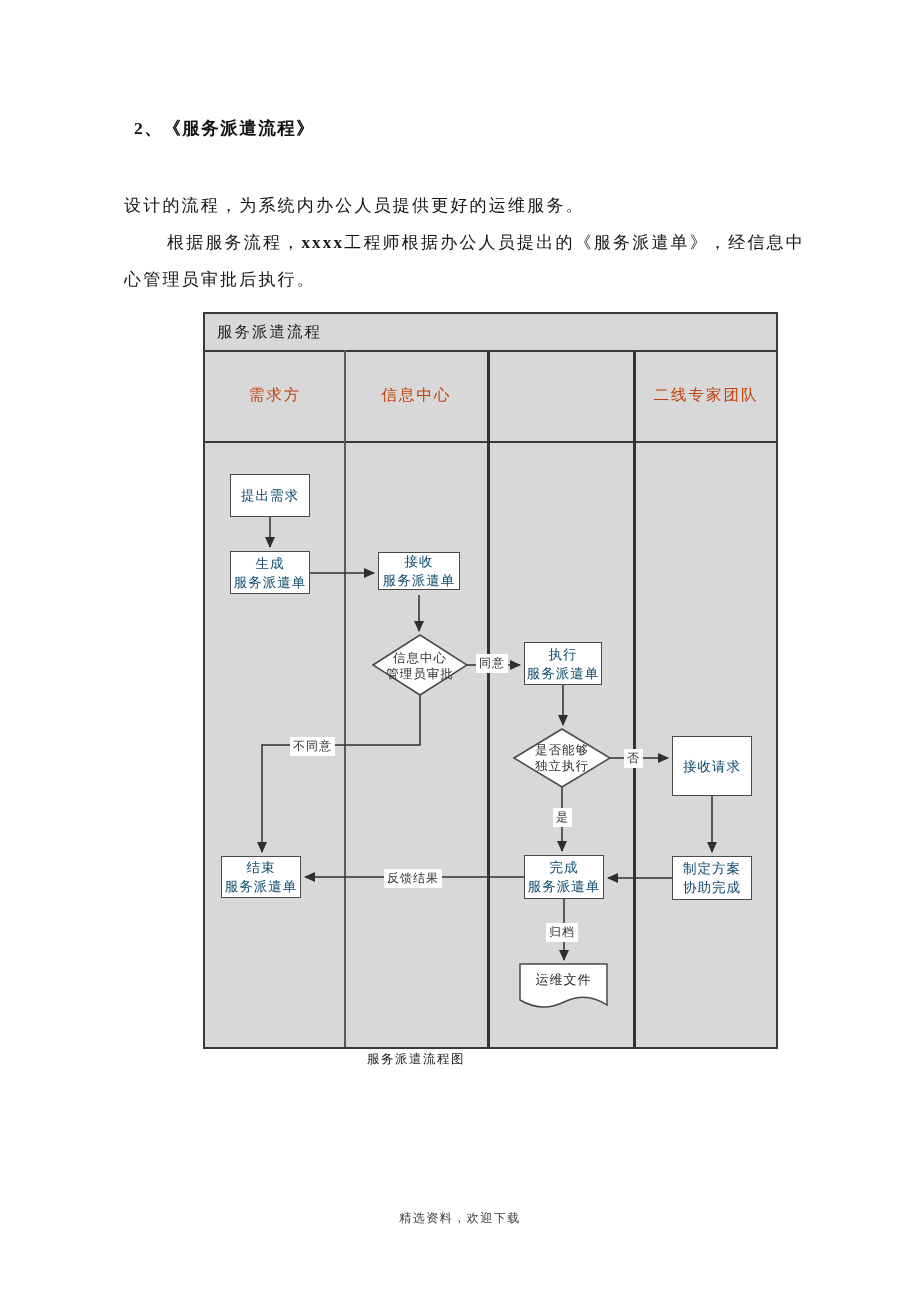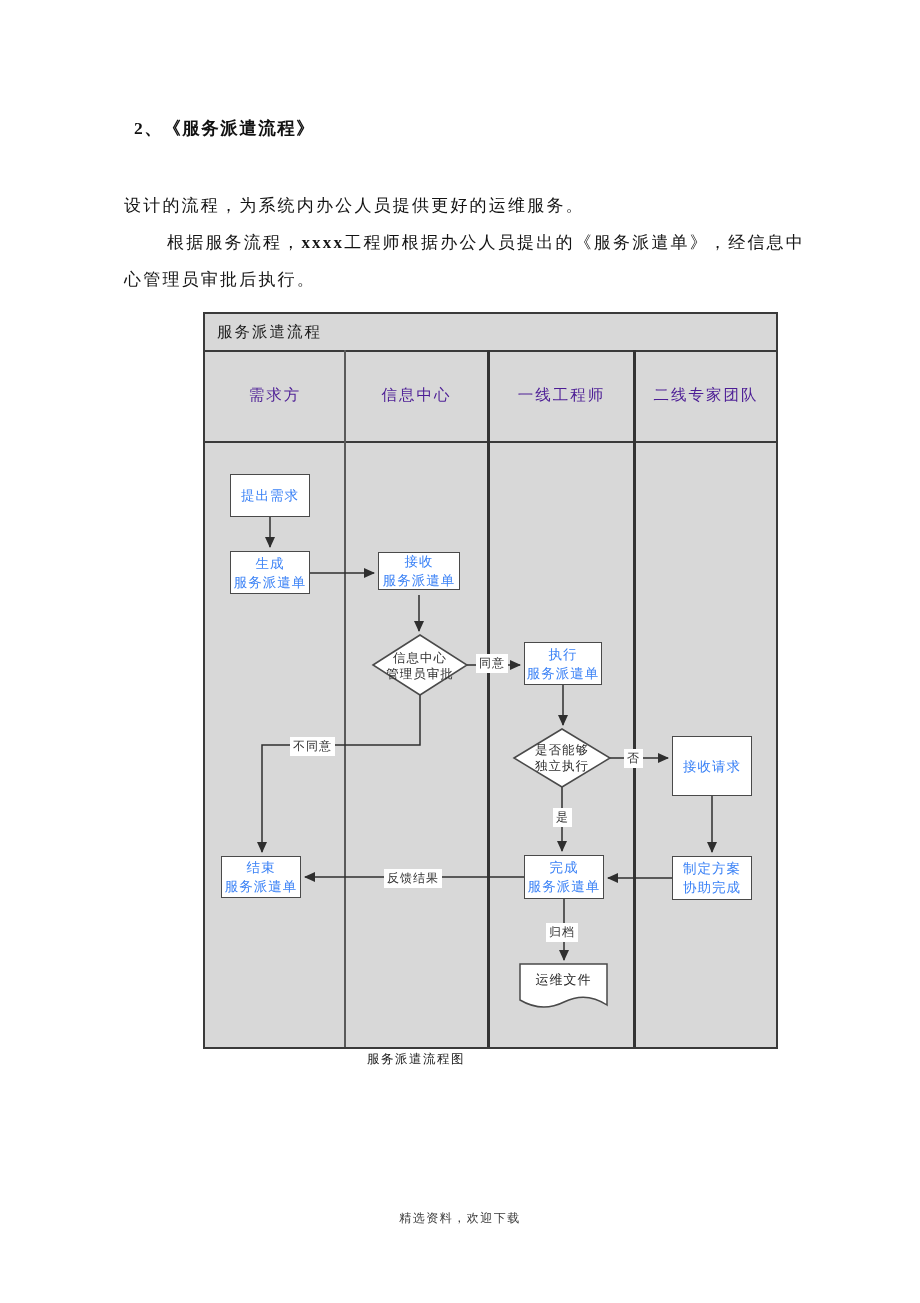--- a/index.html
+++ b/index.html
@@ -18,26 +18,26 @@
          background:#d8d8d8;border:2px solid #3a3a3a;box-sizing:border-box;padding-left:12px;}
   .chart-title{position:absolute;left:12px;top:8px;font-size:15.5px;letter-spacing:2px;color:#1a1a1a;}
   .sep{position:absolute;left:0;width:100%;height:2px;background:#3a3a3a;}
   .sep-title{top:36px;}
   .sep-header{top:127px;}
   .vdiv{position:absolute;top:36px;height:697px;background:#333;}
   .vd1{left:139px;width:2px;background:#5a5a5a;}
   .vd2{left:282px;width:3px;}
   .vd3{left:428px;width:3px;}
   .lane-label{position:absolute;top:36px;height:91px;display:flex;align-items:center;justify-content:center;
-              font-size:15.5px;letter-spacing:2px;color:#4c1d95;}
+              font-size:15.5px;letter-spacing:2px;color:#c2410c;}
   .chart-body{position:absolute;left:0;top:129px;width:571px;height:604px;}
   .edges{position:absolute;left:0;top:0;}
   .node{position:absolute;background:#ffffff;border:1.5px solid #4a4a4a;box-sizing:border-box;
         display:flex;flex-direction:column;align-items:center;justify-content:center;
-        font-size:13.5px;line-height:19px;letter-spacing:1px;color:#3b82f6;text-align:center;}
+        font-size:13.5px;line-height:19px;letter-spacing:1px;color:#0c4a6e;text-align:center;}
   .dtext{position:absolute;display:flex;flex-direction:column;align-items:center;justify-content:center;
          font-size:12.5px;line-height:16px;letter-spacing:1px;color:#2e2e2e;text-align:center;}
   .doc-text{position:absolute;font-size:13px;letter-spacing:1px;color:#1f1f1f;text-align:center;}
   .elabel{position:absolute;background:#ffffff;font-size:12px;letter-spacing:1px;color:#333;
           padding:1px 3px;white-space:nowrap;}
   .caption{position:absolute;left:367px;top:1051px;font-size:12.5px;letter-spacing:1.5px;color:#1a1a1a;}
   .footer{position:absolute;left:0;top:1210px;width:100%;text-align:center;font-size:12px;
           letter-spacing:1.5px;color:#3a3a3a;}
 </style>
 </head>
@@ -55,21 +55,20 @@
     <div class="chart-title">服务派遣流程</div>
 
     <div class="sep sep-title"></div>
     <div class="sep sep-header"></div>
     <div class="vdiv vd1"></div>
     <div class="vdiv vd2"></div>
     <div class="vdiv vd3"></div>
 
     <div class="lane-label" style="left:0;width:140px;">需求方</div>
     <div class="lane-label" style="left:141px;width:141px;">信息中心</div>
-    <div class="lane-label" style="left:285px;width:143px;">一线工程师</div>
     <div class="lane-label" style="left:431px;width:140px;border-radius:30px;">二线专家团队</div>
 
     <div class="chart-body">
 
       <svg class="edges" width="571" height="604" viewBox="0 0 571 604">
         <defs>
           <marker id="arr" markerUnits="userSpaceOnUse" markerWidth="12" markerHeight="10" refX="10" refY="5" orient="auto">
             <path d="M0,0 L11,5 L0,10 Z" fill="#2f2f2f"></path>
           </marker>
         </defs>

